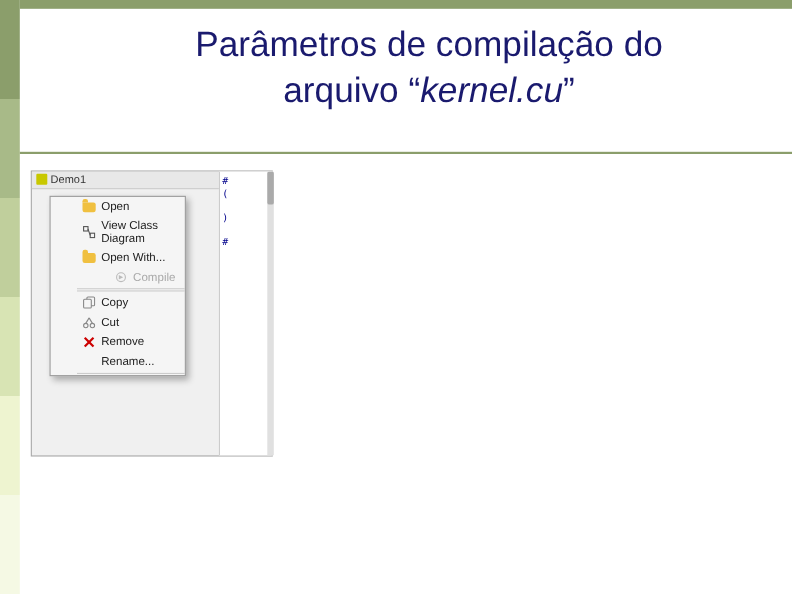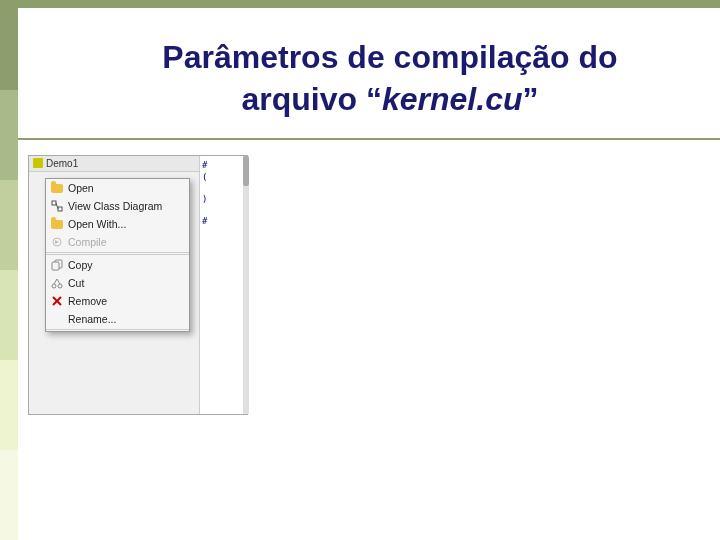--- a/index.html
+++ b/index.html
@@ -41,24 +41,23 @@
     .title-area {
       position: absolute;
       top: 20px;
       left: 100px;
       right: 40px;
       text-align: center;
     }
 
     .title-text {
       font-size: 32px;
-      font-weight: bold;
+      font-weight: normal;
       color: #1a1a6e;
       line-height: 1.3;
-      margin-top: 17px;
     }
 
     .title-text em {
       font-style: italic;
     }
 
     
     .title-underline {
       position: absolute;
       top: 138px;
@@ -106,37 +105,39 @@
     }
 
     
     .context-menu {
       position: absolute;
       top: 22px;
       left: 16px;
       background: #f5f5f5;
       border: 1px solid #999;
       box-shadow: 3px 3px 6px rgba(0,0,0,0.3);
-      width: 145px;
+      width: 124px;
       font-size: 10.5px;
       color: #222;
       z-index: 10;
+      padding-left: 24px;
     }
 
     .menu-item {
       display: flex;
       align-items: center;
       padding: 2px 6px 2px 4px;
       gap: 4px;
       cursor: default;
       min-height: 18px;
     }
 
     .menu-item.disabled {
       color: #aaa;
+      margin-left: 29px;
     }
 
     .menu-separator {
       height: 1px;
       background: #ccc;
       margin: 1px 0;
     }
 
     .menu-icon {
       width: 14px;

